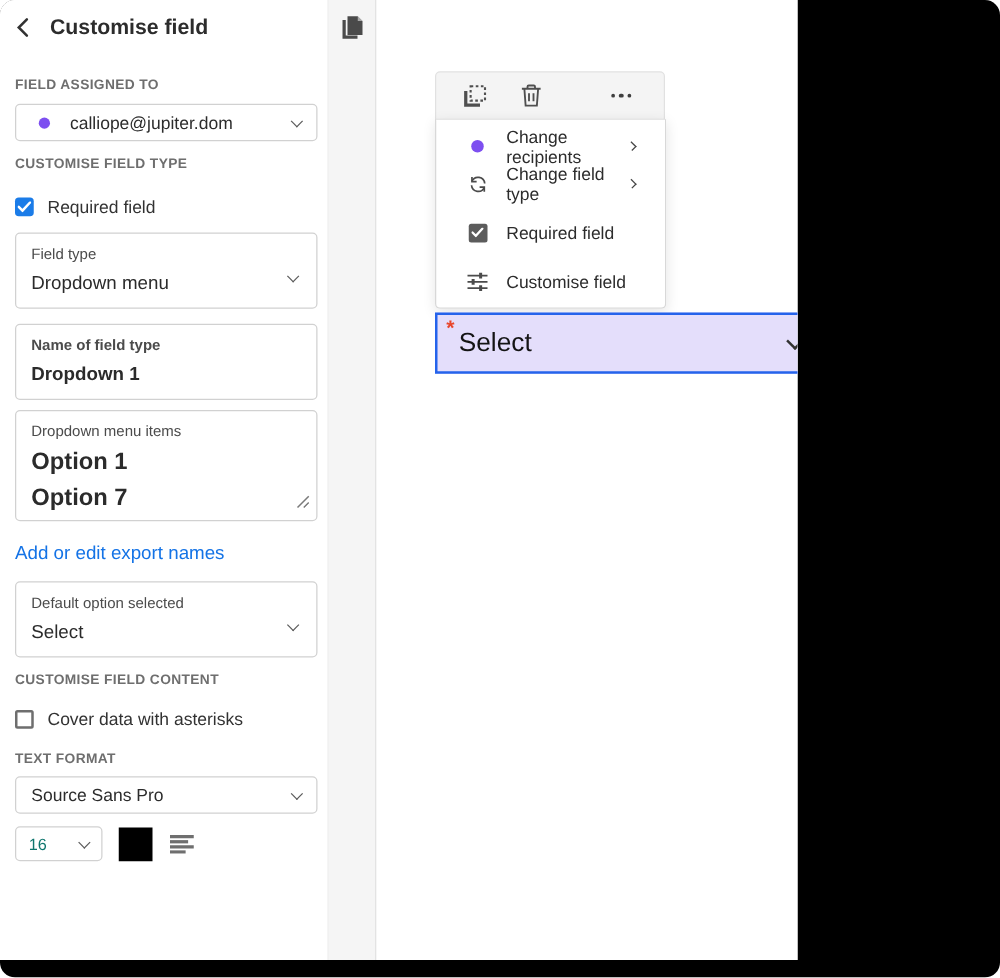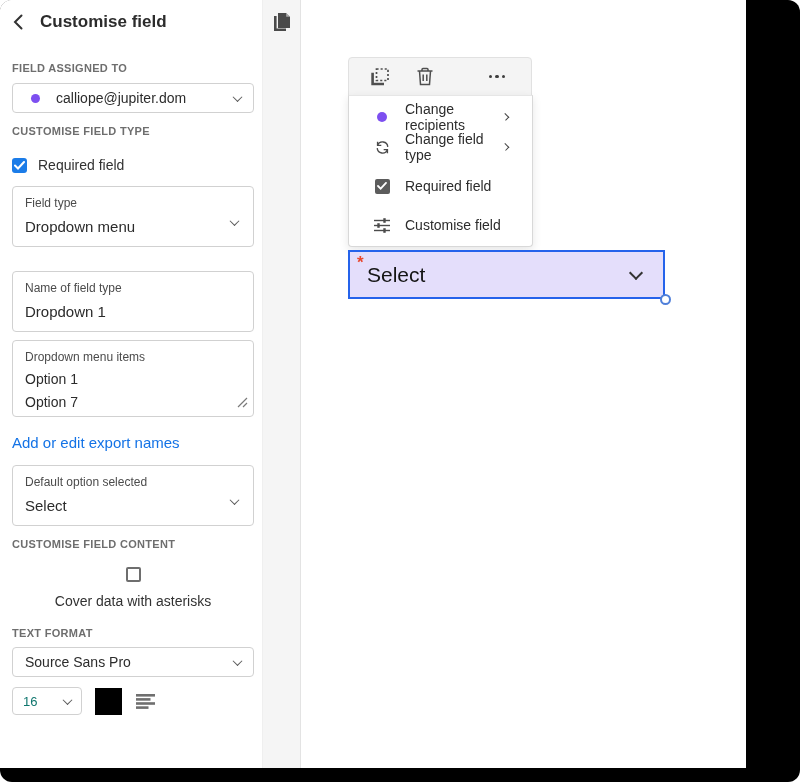--- a/index.html
+++ b/index.html
@@ -1,20 +1,20 @@
 <!DOCTYPE html>
 <html><head>
 <meta charset="utf-8">
 <style>
   * { box-sizing: border-box; }
   html,body { margin:0; padding:0; background:#fff; }
   body { width:800px; height:782px; font-family:"Liberation Sans","DejaVu Sans",sans-serif; }
 
   .frame { position:relative; width:800px; height:782px; background:#000; border-radius:12px; overflow:hidden; }
-  .app { position:absolute; left:0; top:0; width:746px; height:768px; background:#fff; overflow:hidden; }
+  .app { position:absolute; left:0; top:0; width:638px; height:768px; background:#fff; overflow:hidden; }
 
   
   .sidebar { position:absolute; left:0; top:0; width:262px; height:768px; background:#fff; padding:0 8px 0 12px; }
   .side-header { display:flex; align-items:center; gap:16px; padding-top:10px; height:34px; }
   .page-title { font-size:17px; font-weight:700; color:#2c2c2c; }
   .sec { font-size:11px; font-weight:700; color:#6e6e6e; letter-spacing:.3px; }
   .sec.s1 { margin-top:28px; }
   .sec.s2 { margin-top:12px; }
   .sec.s3 { margin-top:12px; }
   .sec.s4 { margin-top:18px; }
@@ -23,33 +23,33 @@
   .select-row { height:30px; display:flex; align-items:center; padding:0 12px; }
   .recipient-box { margin-top:9px;text-align:right; }
   .recipient-box .dot { width:9px; height:9px; border-radius:50%; background:#7d4ff0; margin:0 16px 0 6px; flex:0 0 auto; }
   .select-text { font-size:14px; color:#2c2c2c; }
 
   .chev { width:7px; height:7px; border-right:1.7px solid #5a5a5a; border-bottom:1.7px solid #5a5a5a; transform:rotate(45deg) translate(-1px,-1px); display:inline-block; }
   .ml-auto { margin-left:auto; }
 
   .check-row { display:flex; align-items:center; gap:11px; font-size:14px; color:#323232; }
   .check-row.r1 { margin-top:20px; }
-  .check-row.r2 { margin-top:17px;flex-direction:column; }
+  .check-row.r2 { margin-top:17px; }
   .cb { width:15px; height:15px; border-radius:3px; flex:0 0 auto; display:flex; align-items:center; justify-content:center; }
   .cb.on { background:#1b7ce8; }
   .cb.off { background:#fff; border:2px solid #6e6e6e; border-radius:2px; }
 
   .group { position:relative; padding:9px 12px 11px; }
   .group .glabel { font-size:12px; color:#4b4b4b; }
   .group .gvalue { font-size:15px; color:#2b2b2b; margin-top:8px; }
   .group .chev { position:absolute; right:15px; bottom:20px; }
   .g-fieldtype { margin-top:13px; }
-  .g-name { margin-top:24px; }
+  .g-name { margin-top:12px;font-weight:bold; }
   .g-items { margin-top:8px; padding-bottom:6px; }
-  .g-items .opt { font-size:14px; color:#2b2b2b; margin-top:7px; }
+  .g-items .opt { font-size:19px; color:#2b2b2b; margin-top:7px;font-weight:bold; }
   .g-items .resize { position:absolute; right:5px; bottom:4px; }
   .g-default { margin-top:14px; }
   .g-tooltip { margin-top:9px; }
   .placeholder { font-style:italic; color:#757575; }
 
   .link { display:block; margin-top:17px; font-size:15px; color:#1473e6; text-decoration:none; cursor:pointer; }
 
   .font-box { margin-top:8px; justify-content:space-between; }
   .size-row { display:flex; align-items:center; margin-top:10px; }
   .size-box { width:70px; height:28px; display:flex; align-items:center; justify-content:space-between; padding:0 10px; font-size:13px; color:#0f766e; }

